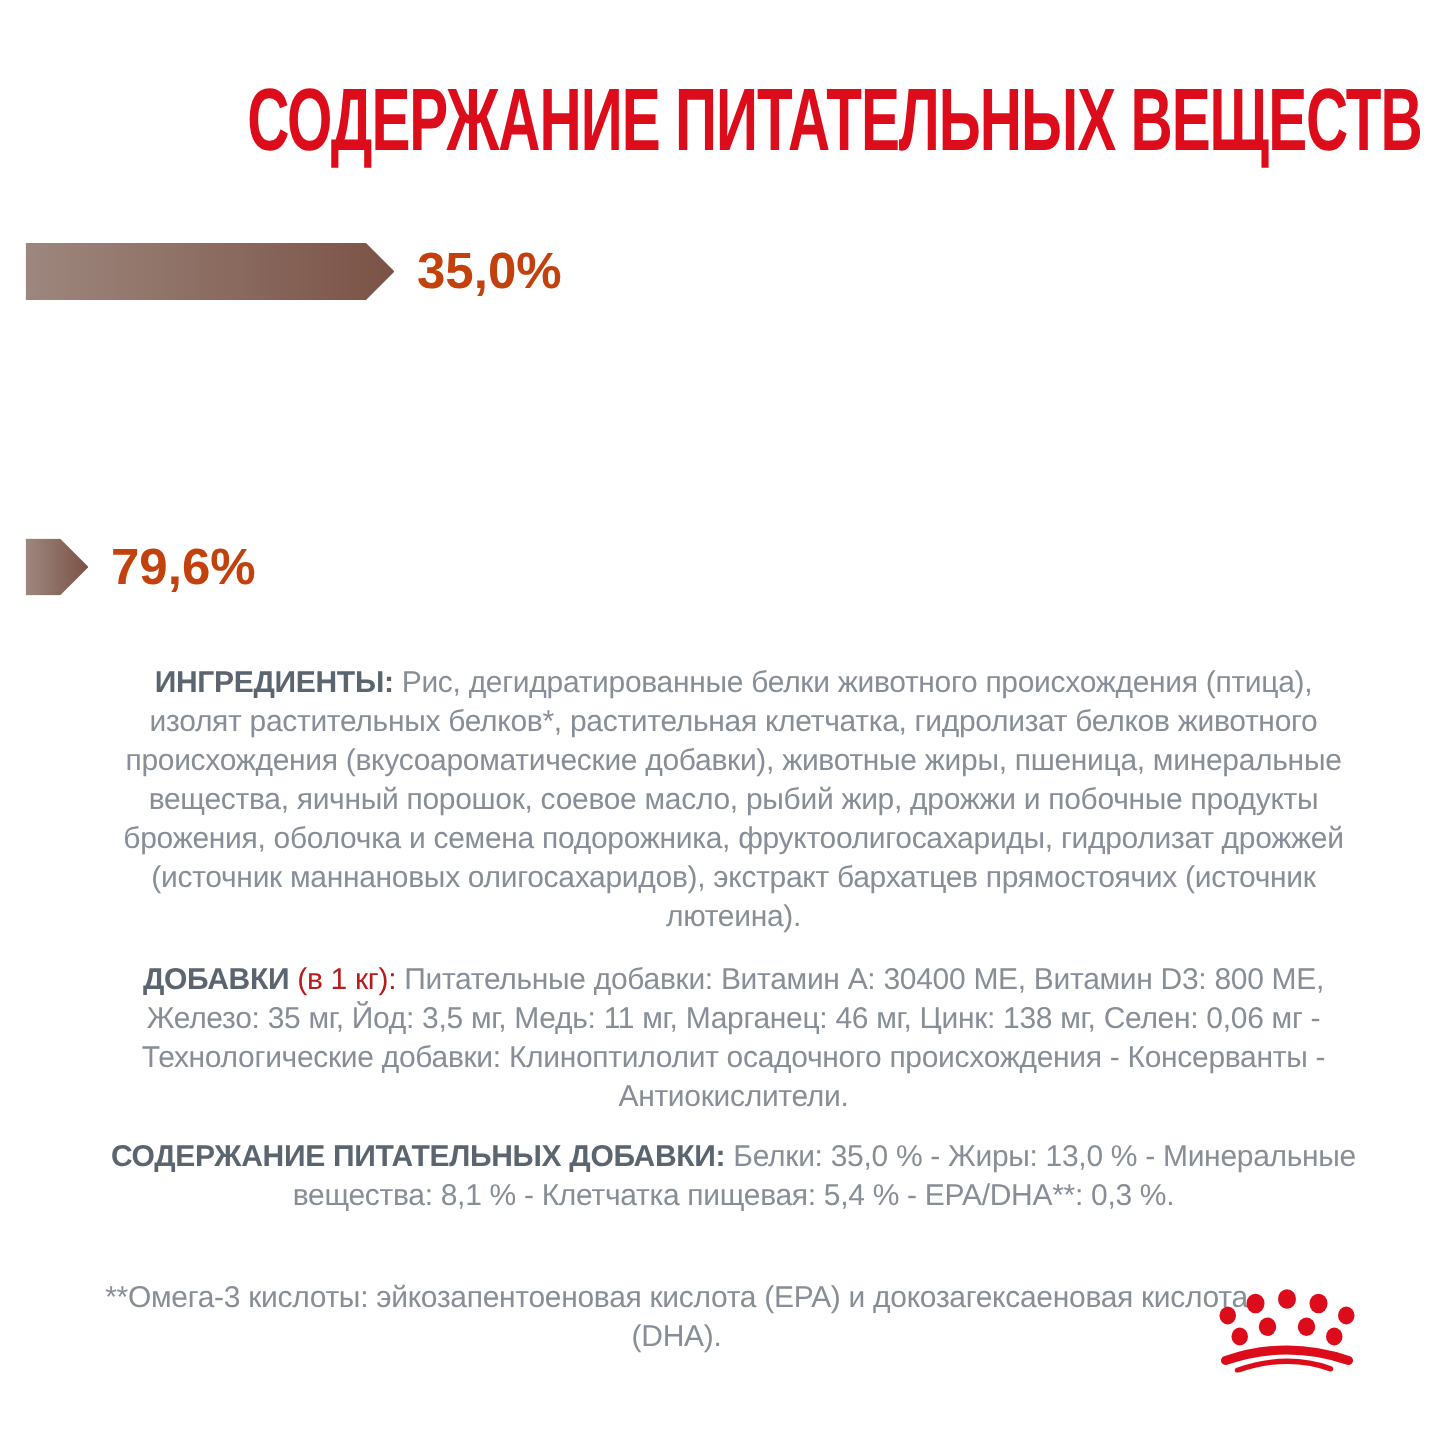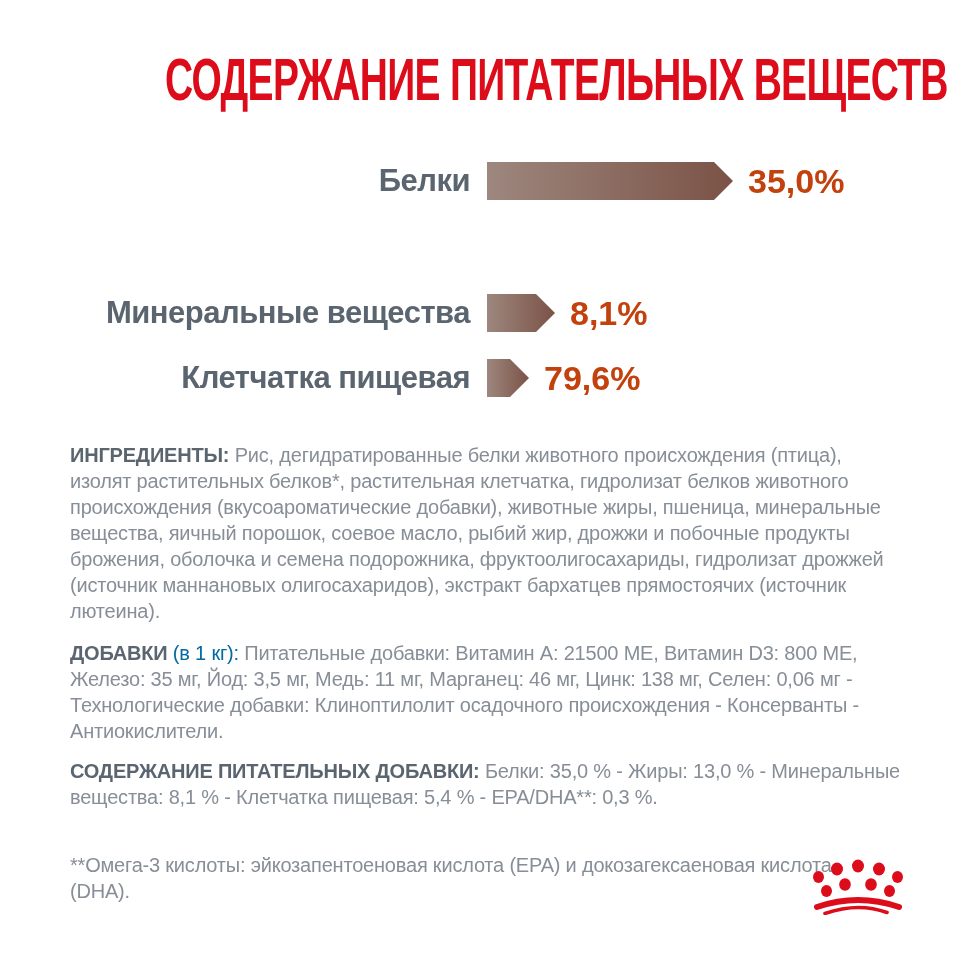--- a/index.html
+++ b/index.html
@@ -67,64 +67,58 @@
   
   .content {
     position: absolute;
     top: 442px;
     left: 70px;
     width: 838px;
     font-size: 20px;
     line-height: 26px;
     letter-spacing: -0.2px;
     color: #878e97;
+    text-align: center;
   }
   .content p { margin: 0 0 16px 0; }
   .content p.additives { margin-bottom: 14px; }
   .content strong { color: #5b6570; font-weight: bold; }
-  .content .plain { font-weight: normal; color: #0369a1; margin-top: 28px; }
+  .content .plain { font-weight: normal; color: #b91c1c; margin-top: 28px; }
   .footnotes { max-width: 762px; }
   
   .crown {
     position: absolute;
     left: 812px;
     top: 857px;
     width: 92px;
     height: 58px;
   }
 </style>
 </head>
 <body>
 
 <div class="page">
 
   <h1 class="title">СОДЕРЖАНИЕ ПИТАТЕЛЬНЫХ ВЕЩЕСТВ</h1>
 
   <div class="chart">
     <div class="bar-row row-0">
-      <div class="bar-label">Белки</div>
       <div class="bar" style="width: 246px;"></div>
       <div class="bar-value">35,0%</div>
     </div>
-    <div class="bar-row row-2">
-      <div class="bar-label">Минеральные вещества</div>
-      <div class="bar" style="width: 68px;"></div>
-      <div class="bar-value">8,1%</div>
-    </div>
     <div class="bar-row row-3">
-      <div class="bar-label">Клетчатка пищевая</div>
       <div class="bar" style="width: 42px;"></div>
       <div class="bar-value">79,6%</div>
     </div>
   </div>
 
   <div class="content">
     <p><strong>ИНГРЕДИЕНТЫ:</strong> <span>Рис, дегидратированные белки животного происхождения (птица), изолят растительных белков*, растительная клетчатка, гидролизат белков животного происхождения (вкусоароматические добавки), животные жиры, пшеница, минеральные вещества, яичный порошок, соевое масло, рыбий жир, дрожжи и побочные продукты брожения, оболочка и семена подорожника, фруктоолигосахариды, гидролизат дрожжей (источник маннановых олигосахаридов), экстракт бархатцев прямостоячих (источник лютеина).</span></p>
 
-    <p class="additives"><strong>ДОБАВКИ</strong><span class="plain"> (в 1 кг):</span> <span>Питательные добавки: Витамин А: 21500 МЕ, Витамин D3: 800 МЕ, Железо: 35 мг, Йод: 3,5 мг, Медь: 11 мг, Марганец: 46 мг, Цинк: 138 мг, Селен: 0,06 мг - Технологические добавки: Клиноптилолит осадочного происхождения - Консерванты - Антиокислители.</span></p>
+    <p class="additives"><strong>ДОБАВКИ</strong><span class="plain"> (в 1 кг):</span> <span>Питательные добавки: Витамин А: 30400 МЕ, Витамин D3: 800 МЕ, Железо: 35 мг, Йод: 3,5 мг, Медь: 11 мг, Марганец: 46 мг, Цинк: 138 мг, Селен: 0,06 мг - Технологические добавки: Клиноптилолит осадочного происхождения - Консерванты - Антиокислители.</span></p>
 
     <p><strong>СОДЕРЖАНИЕ ПИТАТЕЛЬНЫХ ДОБАВКИ:</strong> <span>Белки: 35,0 % - Жиры: 13,0 % - Минеральные вещества: 8,1 % - Клетчатка пищевая: 5,4 % - EPA/DHA**: 0,3 %.</span></p>
 
     <p class="footnotes"><br><span>**Омега-3 кислоты: эйкозапентоеновая кислота (EPA) и докозагексаеновая кислота (DHA).</span></p>
   </div>
 
   <svg class="crown" viewBox="0 0 90 58" xmlns="http://www.w3.org/2000/svg" aria-hidden="true">
     <g fill="#dd0c1a">
       <ellipse cx="5.5" cy="20" rx="5.5" ry="6"></ellipse>
       <ellipse cx="24" cy="12" rx="6" ry="6.5"></ellipse>

